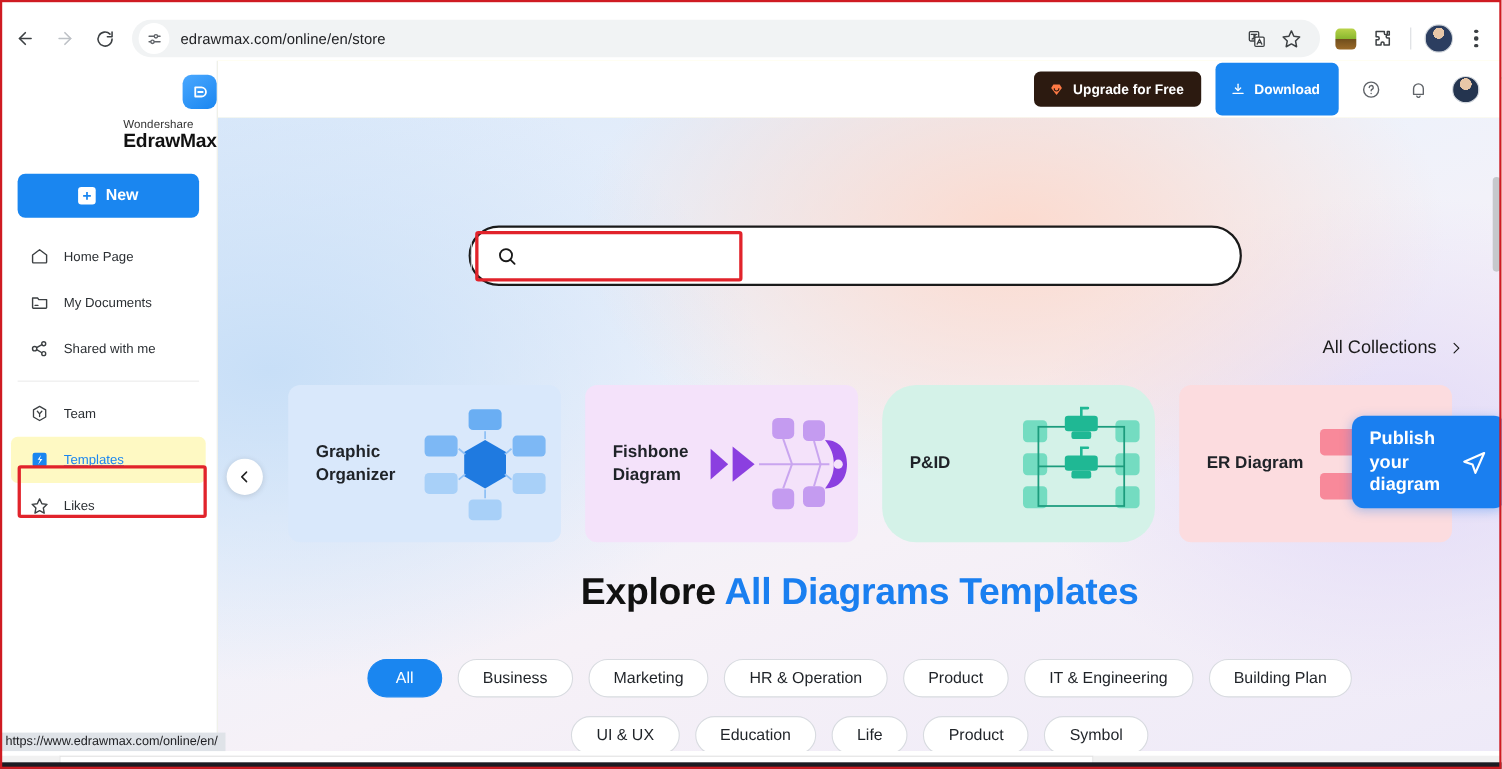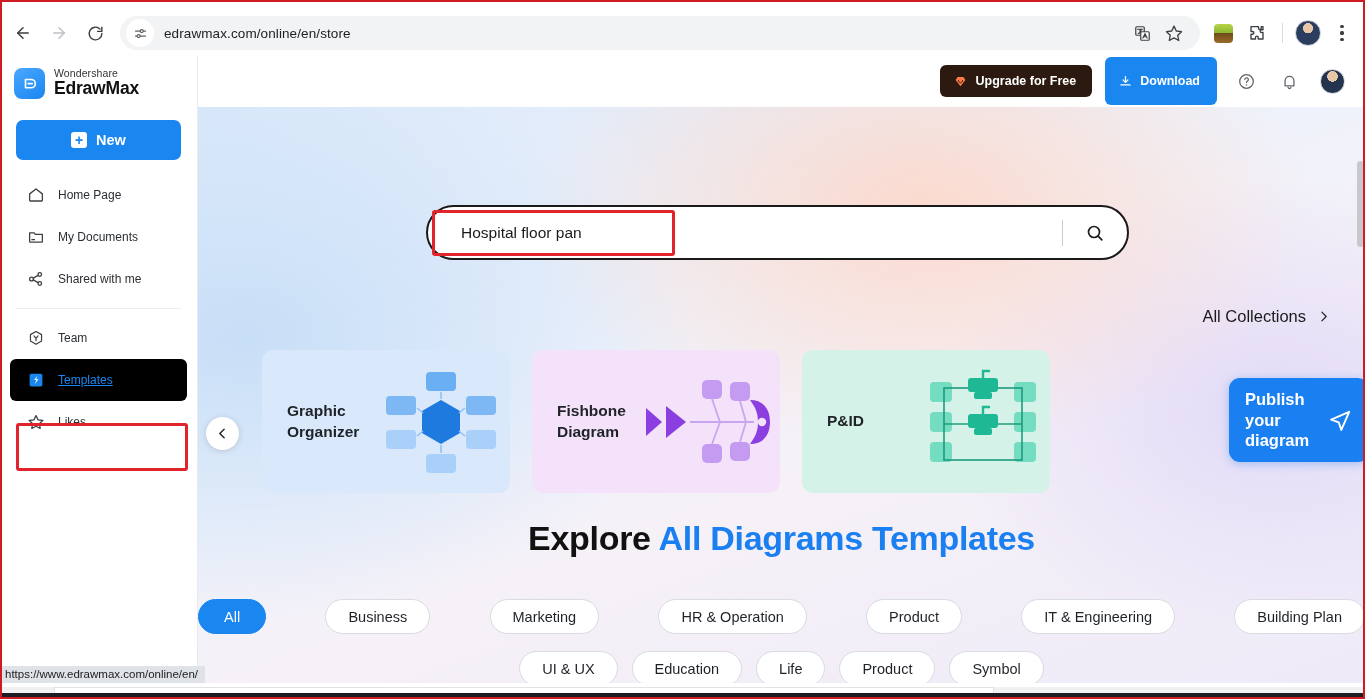--- a/index.html
+++ b/index.html
@@ -8,21 +8,21 @@
     overflow: hidden;
     font-family: "Liberation Sans", sans-serif;
     background: #ffffff;
   }
 
   
   .browser-top {
     position: absolute; left: 0; top: 0; width: 1365px; height: 72px;
     background: #ffffff;
     display: flex; align-items: center;
-    border-bottom: 6px solid #22c55e;
+    border-bottom: 2px solid #22c55e;
   }
   .nav-btns { display: flex; align-items: center; gap: 2px; padding-left: 6px; }
   .nav-btn {
     width: 34px; height: 34px; border-radius: 50%;
     display: flex; align-items: center; justify-content: center;
     color: #3c4043;
   }
   .nav-btn svg { display: block; }
   .nav-btn.disabled { color: #bdc1c6; }
 
@@ -78,21 +78,21 @@
     position: absolute; left: 0; top: 55px; width: 1365px; height: 628px;
     background: #fff; overflow: hidden;
   }
 
   
   .sidebar {
     position: absolute; left: 0; top: 0; width: 198px; height: 628px;
     background: #ffffff;
     border-right: 1px solid #e9ecef;
   }
-  .logo-wrap { display: flex; align-items: flex-start; gap: 9px; padding: 13px 0 0 14px; }
+  .logo-wrap { display: flex; align-items: flex-end; gap: 9px; padding: 13px 0 0 14px; flex-direction: column; }
   .logo-mark {
     width: 31px; height: 31px; border-radius: 8px;
     background: linear-gradient(145deg,#4aa8ff 0%,#1a86f0 100%);
     display: flex; align-items: center; justify-content: center;
     flex: 0 0 auto;
   }
   .logo-txt { line-height: 1.05; }
   .logo-sup { font-size: 10.5px; color: #333; letter-spacing: .1px; }
   .logo-main { font-size: 17.5px; font-weight: 700; color: #111; letter-spacing: -.2px; }
 
@@ -112,21 +112,21 @@
 
   .nav-list { margin-top: 14px; }
   .nav-item {
     display: flex; align-items: center; gap: 13px;
     height: 42px; margin: 0 10px; padding-left: 16px;
     border-radius: 6px; cursor: pointer;
     color: #2b2f33; font-size: 12px;
   }
   .nav-item .ni-icon { width: 19px; height: 19px; display: flex; align-items: center; justify-content: center; color: #3c4043; flex: 0 0 auto;}
   .nav-divider { height: 1px; background: #ececec; margin: 8px 16px 8px 16px; }
-  .nav-item.active { background: #000000; color: #1a86f0; text-decoration: underline; }
+  .nav-item.active { background: #fef9c3; color: #1a86f0; text-decoration: underline; }
   .nav-item.active .ni-icon { color: #1a86f0; }
 
   .hl-box {
     position: absolute; border: 3px solid #e1232b; border-radius: 3px;
     pointer-events: none;
   }
 
   
   .main {
     position: absolute; left: 198px; top: 0; width: 1167px; height: 628px;
@@ -209,21 +209,21 @@
     padding-left: 25px; position: relative; overflow: hidden;
     cursor: pointer;
   }
   .card-title {
     font-size: 15.5px; font-weight: 600; color: #1f2328;
     line-height: 1.32; max-width: 92px; z-index: 2;
   }
   .card-art { position: absolute; right: 10px; top: 50%; transform: translateY(-50%); }
   .c1 { background: #d9e8fb; }
   .c2 { background: #f4e2fa; }
-  .c3 { background: #d4f2e8; }
+  .c3 { background: #d4f2e8; border-radius: 31px; }
   .c4 { background: #fcdcdf; }
 
   .carousel-prev {
     position: absolute; left: 8px; top: 310px;
     width: 33px; height: 33px; border-radius: 50%;
     background: #ffffff; box-shadow: 0 1px 6px rgba(0,0,0,.14);
     display: flex; align-items: center; justify-content: center;
     color: #222; cursor: pointer; z-index: 5;
   }
 
@@ -243,21 +243,21 @@
     text-align: center;
     font-size: 34px; font-weight: 700; color: #111;
     letter-spacing: -.3px;
   }
   .explore .blue { color: #1a7ff0; }
 
   .pills-row {
     position: absolute; left: 0; right: 0;
     display: flex; justify-content: center; flex-wrap: wrap; gap: 14px;
   }
-  .pills-row.r1 { top: 492px; justify-content: space-between; }
+  .pills-row.r1 { top: 492px; }
   .pills-row.r2 { top: 544px; }
   .pill {
     height: 35px; padding: 0 22px; border-radius: 18px;
     background: #ffffff; border: 1px solid #d8dbe0;
     display: flex; align-items: center;
     font-size: 14.5px; color: #1f2328; cursor: pointer;
   }
   .pill.active { background: #1a86f0; color: #fff; border-color: #1a86f0; padding: 0 25px; }
 
   
@@ -499,21 +499,20 @@
             <path d="M10.2 19.6a1.9 1.9 0 0 0 3.6 0" stroke-linecap="round"></path>
           </svg>
       </div>
 
       <div class="hdr-avatar"></div>
     </div>
 
     <div class="hero">
 
       <div class="search-wrap">
-        <input class="search-input" value="Hospital floor pan" placeholder="Search templates" style="">
         <div class="search-div"></div>
         <div class="search-go">
           <svg width="20" height="20" viewBox="0 0 24 24" fill="none" stroke="currentColor" stroke-width="2" stroke-linecap="round">
               <circle cx="10.8" cy="10.8" r="6.6"></circle>
               <line x1="15.8" y1="15.8" x2="20.2" y2="20.2"></line>
             </svg>
         </div>
       </div>
       <div class="hl-box" style="left:234px; top:103px; width:243px; height:46px;"></div>
 
@@ -595,20 +594,34 @@
               <rect x="40" y="46" width="30" height="14" rx="3"></rect>
               <rect x="46" y="60" width="18" height="7" rx="2"></rect>
             </g>
             <g stroke="#1fb894" stroke-width="2.4" fill="none" stroke-linecap="round">
               <path d="M55 10V3h6"></path>
                 <path d="M55 46v-7h6"></path>
             </g>
           </svg>
         </div>
 
+        <div class="card c4">
+          <div class="card-title">ER Diagram</div>
+          <svg class="card-art" width="112" height="100" viewBox="0 0 112 100">
+            <rect x="2" y="18" width="34" height="24" rx="4" fill="#f8899a"></rect>
+            <rect x="2" y="58" width="34" height="24" rx="4" fill="#f8899a"></rect>
+            <polygon points="62,22 82,38 62,54 42,38" fill="#fba7b4"></polygon>
+            <rect x="74" y="60" width="34" height="24" rx="4" fill="#f8899a"></rect>
+            <g stroke="#f59aa8" stroke-width="1.8" fill="none">
+                <line x1="36" y1="34" x2="44" y2="38"></line>
+                <line x1="36" y1="66" x2="58" y2="54"></line>
+                <line x1="76" y1="50" x2="88" y2="60"></line>
+              </g>
+          </svg>
+        </div>
       </div>
 
       <div class="publish-btn">
         <div class="publish-txt">
           <div>Publish</div>
           <div>your</div>
           <div>diagram</div>
         </div>
         <svg class="publish-icon" width="26" height="26" viewBox="0 0 24 24" fill="none" stroke="#fff" stroke-width="1.8" stroke-linejoin="round">
             <path d="M20.5 3.5 3.8 10.8l7 2.4 2.4 7z"></path>

